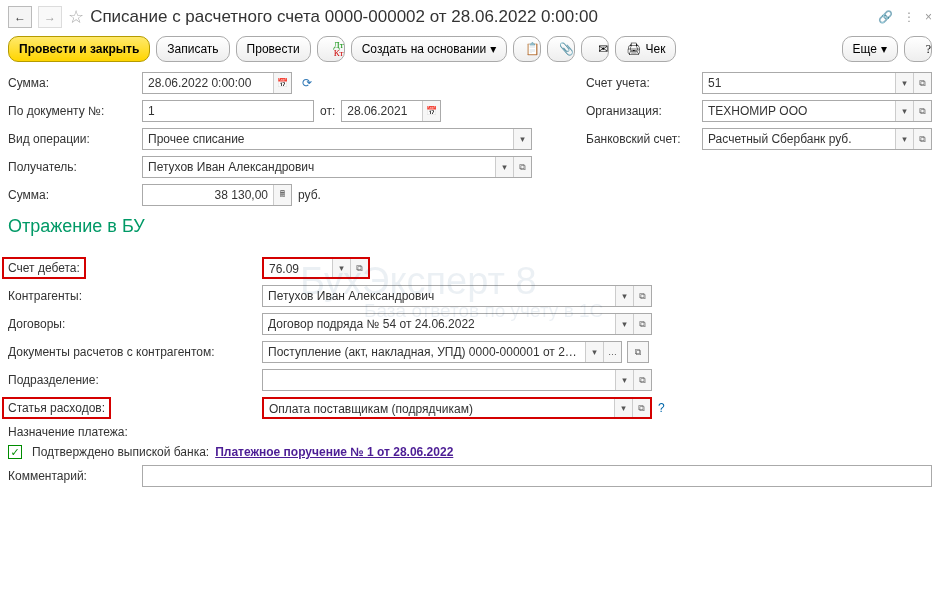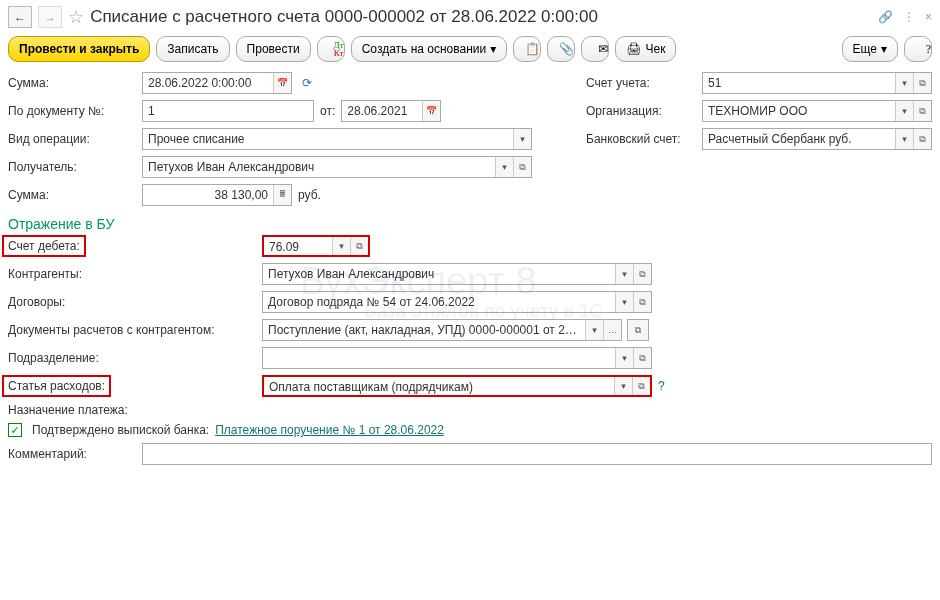--- a/index.html
+++ b/index.html
@@ -17,25 +17,25 @@
   .btn.icon { padding: 0; width: 28px; justify-content: flex-end; font-family: Liberation Serif, serif; }
   .spacer { flex: 1; }
   .form-row { display: flex; align-items: center; margin-bottom: 6px; gap: 6px; }
   .label { width: 128px; }
   .label.w2 { width: 248px; }
   .input-group { display: inline-flex; border: 1px solid #aaa; background: #fff; height: 22px; align-items: stretch; }
   .input-group.hl { border: 2px solid #d40000; }
   .input-group .val { padding: 3px 5px; flex: 1; white-space: nowrap; overflow: hidden; text-overflow: ellipsis; }
   .input-group .val.right { text-align: right; }
   .input-group .mini { width: 18px; border-left: 1px solid #ccc; display: flex; align-items: center; justify-content: center; font-size: 9px; color: #555; cursor: pointer; background: #f6f6f6; }
-  .section-title { color: #009966; font-size: 14px; margin: 10px 0 3px; }
+  .section-title { color: #009966; font-size: 18px; margin: 10px 0 20px; }
   .right-col { margin-left: auto; display: flex; align-items: center; gap: 6px; }
   .right-label { width: 110px; }
   .textarea { border: 1px solid #aaa; padding: 4px 6px; min-height: 48px; font-size: 12px; line-height: 1.35; white-space: pre-line; flex: 1; }
-  .link { color: #0f766e; text-decoration: underline; cursor: pointer; }
+  .link { color: #4c1d95; text-decoration: underline; cursor: pointer; font-weight: bold; }
   .checkbox { display:inline-flex; width:14px; height:14px; border:1px solid #008c00; align-items:center; justify-content:center; font-size:11px; color:#008c00; margin-right:4px; }
   .dtkt { font-size:9px; line-height:8px; display:inline-flex; flex-direction:column; }
   .dtkt .d{color:#008c00;} .dtkt .k{color:#cc0000;}
   .wm { position:absolute; left:300px; top:260px; font-size:38px; color:rgba(0,60,120,.08); pointer-events:none; }
   .wm2 { position:absolute; left:330px; top:300px; font-size:19px; color:rgba(0,60,120,.08); pointer-events:none;margin-left:34px; }
   .qmark { color:#0066aa; cursor:pointer; }
   .label-hl { outline:2px solid #d40000; padding:2px 4px; margin-left:-4px; }
 </style>
 </head>
 <body>

